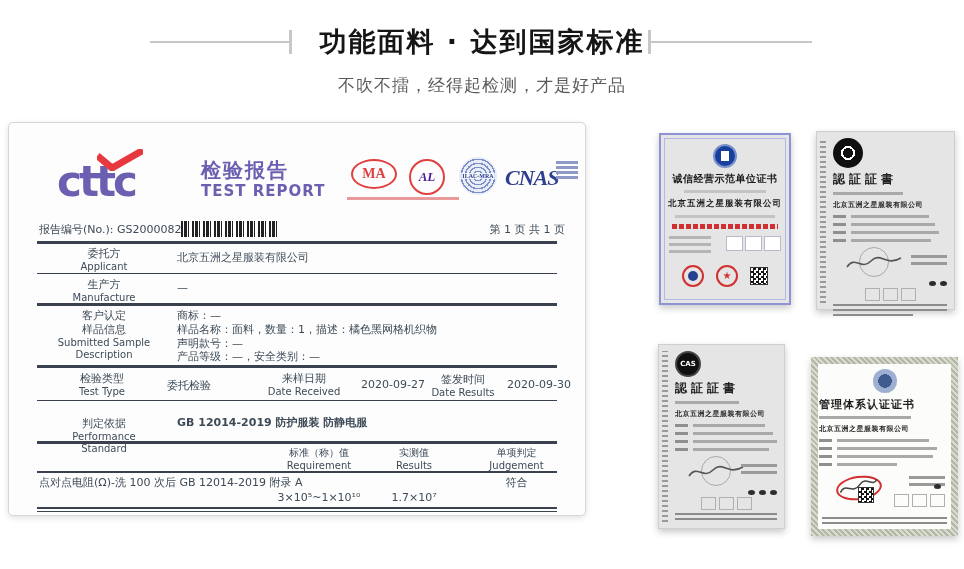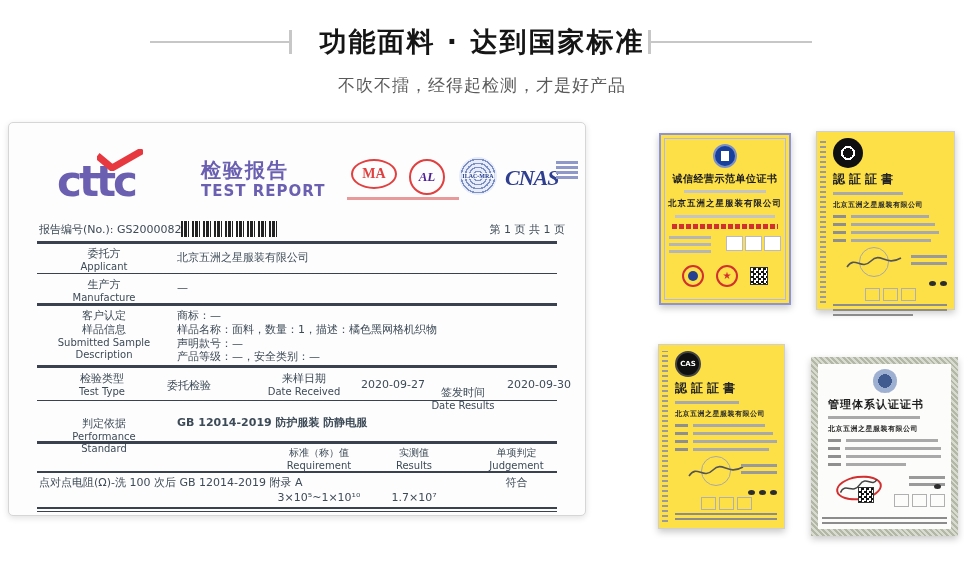--- a/index.html
+++ b/index.html
@@ -39,21 +39,21 @@
   .cnas-lines { position:absolute; left:547px; top:38px; width:22px; }
   .cnas-lines div { height:2.5px; background:#8f99c9; margin-bottom:2.5px; }
   .rpt-text { font-size:11px; }
   .rpt-label { position:absolute; text-align:center; font-size:11px; line-height:1.25; }
   .rpt-label .en { font-size:10px; }
   .barcode { position:absolute; left:172px; top:98px; width:96px; height:16px;
     background:repeating-linear-gradient(90deg,#222 0 2px,#fff 2px 3px,#222 3px 6px,#fff 6px 7px,#222 7px 8px,#fff 8px 11px); }
   .tbl-h { position:absolute; text-align:center; font-size:10px; line-height:1.3; }
 
   
-  .cert { position:absolute; background:#fde047; box-shadow:0 3px 7px rgba(0,0,0,.22); }
+  .cert { position:absolute; background:#e5e5e5; box-shadow:0 3px 7px rgba(0,0,0,.22); }
   .bar { background:#a9a9a9; }
   .bar-lt { background:#c4c4c4; }
   .cert1 { left:659px; top:133px; width:132px; height:172px; border:2px solid #8e93d6; padding:3px; }
   .cert1-inner { width:100%; height:100%; border:1px solid #b4b8e8; display:flex; flex-direction:column; align-items:center; padding-top:5px; }
   .c1-emblem { width:24px; height:24px; border-radius:50%; border:2px solid #7b90c8; background:#17409c;
     display:flex; align-items:center; justify-content:center; }
   .c1-emblem i { display:block; width:8px; height:10px; background:#fff; }
   .c1-title { font-size:10px; font-weight:bold; color:#1b1b1b; margin-top:4px; letter-spacing:.5px; white-space:nowrap; }
   .c1-company { font-size:8.5px; font-weight:bold; color:#222; letter-spacing:1px; margin-top:5px; white-space:nowrap; }
   .redline { width:106px; height:5px; margin-top:6px;
@@ -90,21 +90,21 @@
   .date-bars { position:absolute; right:0; top:8px; }
   .date-bars div { width:36px; height:3px; background:#9a9a9a; margin-bottom:4px; }
   .mini-marks { display:flex; justify-content:flex-end; gap:4px; margin-top:2px; }
   .mini-marks div { width:7px; height:5px; background:#2c2c2c; border-radius:50%; }
   .out-boxes { display:flex; gap:3px; margin-top:2px; justify-content:center; }
   .out-boxes div { width:15px; height:13px; border:1px solid #b0b0b0; }
   .fine { height:2px; background:#8c8c8c; margin-top:3px; }
 
   .cert4 { left:811px; top:357px; width:147px; height:179px; padding:7px;
     background:repeating-linear-gradient(45deg,#b2b7a6 0 2px,#d8dbd0 2px 4px); }
-  .cert4-inner { width:100%; height:100%; background:#fcfcfa; padding:5px 10px; position:relative; }
+  .cert4-inner { width:100%; height:100%; background:#fcfcfa; padding:5px 1px; position:relative; }
   .c4-emblem { width:24px; height:24px; border-radius:50%; margin:0 auto;
     background:radial-gradient(circle,#3f5b8f 0 40%,#9db0d2 41% 70%,#6e84b0 71%); }
   .c4-title { font-size:11px; font-weight:bold; color:#1f1f1f; letter-spacing:1px; text-align:left; margin-top:4px; white-space:nowrap; }
   .c4-stamp { position:absolute; left:18px; top:112px; width:46px; height:24px;
     border:2px solid #d23030; border-radius:50%; transform:rotate(-8deg); }
 </style>
 </head>
 <body>
 
 <div class="decor-line" style="left:150px; width:140px;"></div>
@@ -177,21 +177,21 @@
   <div class="rpt-label" style="left:48px; top:249px; width:90px;">
     <div>检验类型</div>
     <div class="en">Test Type</div>
   </div>
   <div class="rpt-text abs" style="left:158px; top:255px;">委托检验</div>
   <div class="rpt-label" style="left:245px; top:249px; width:100px;">
     <div>来样日期</div>
     <div class="en">Date Received</div>
   </div>
   <div class="rpt-text abs" style="left:352px; top:255px;">2020-09-27</div>
-  <div class="rpt-label" style="left:408px; top:263px; width:92px;">
+  <div class="rpt-label" style="left:408px; top:250px; width:92px;">
     <div>签发时间</div>
     <div class="en">Date Results</div>
   </div>
   <div class="rpt-text abs" style="left:498px; top:255px;">2020-09-30</div>
   <div class="ln" style="top:277px; height:1px;"></div>
 
   <div class="rpt-label" style="left:30px; top:294px; width:130px;">
     <div>判定依据</div>
     <div class="en">Performance</div>
     <div class="en">Standard</div>

